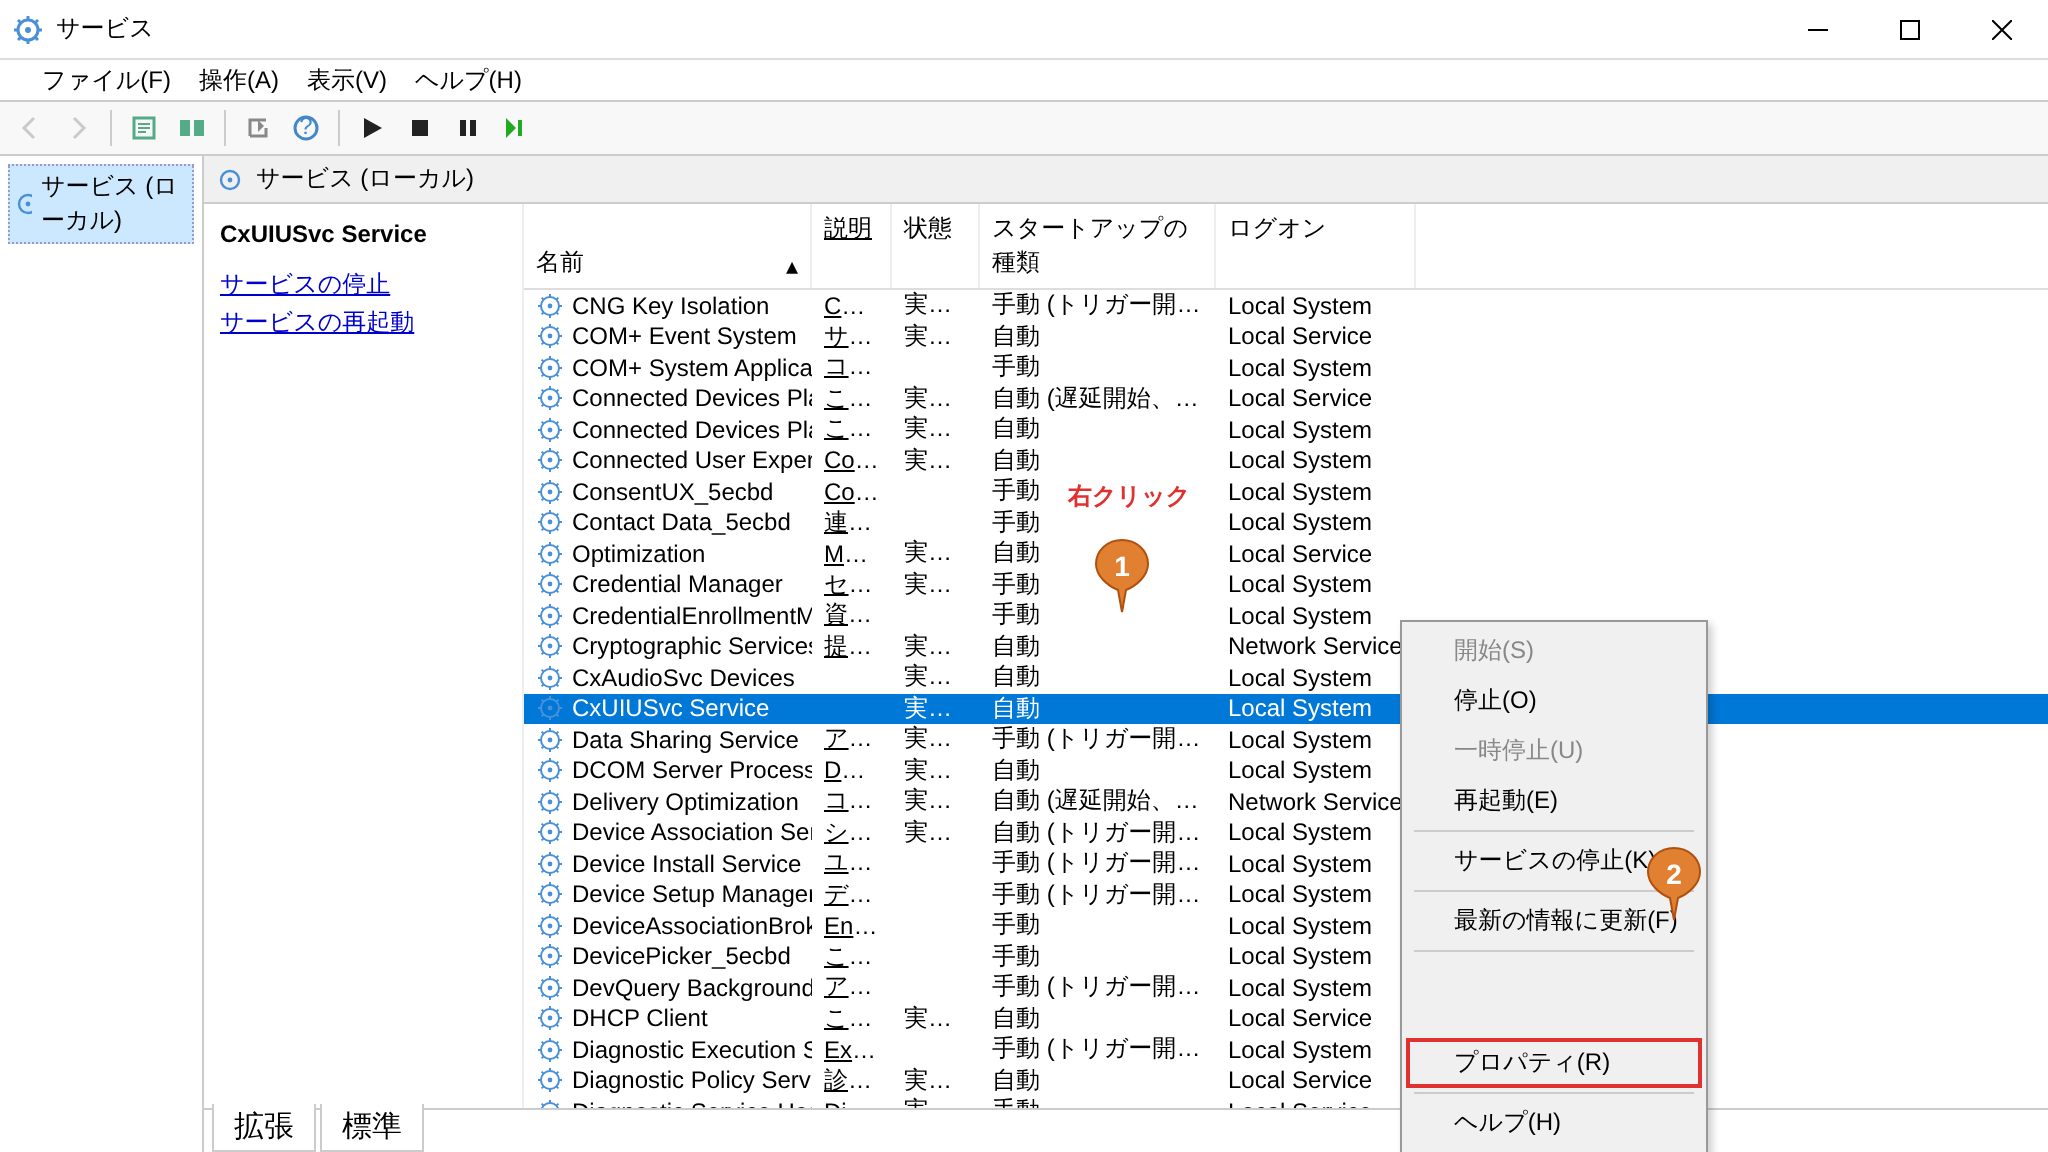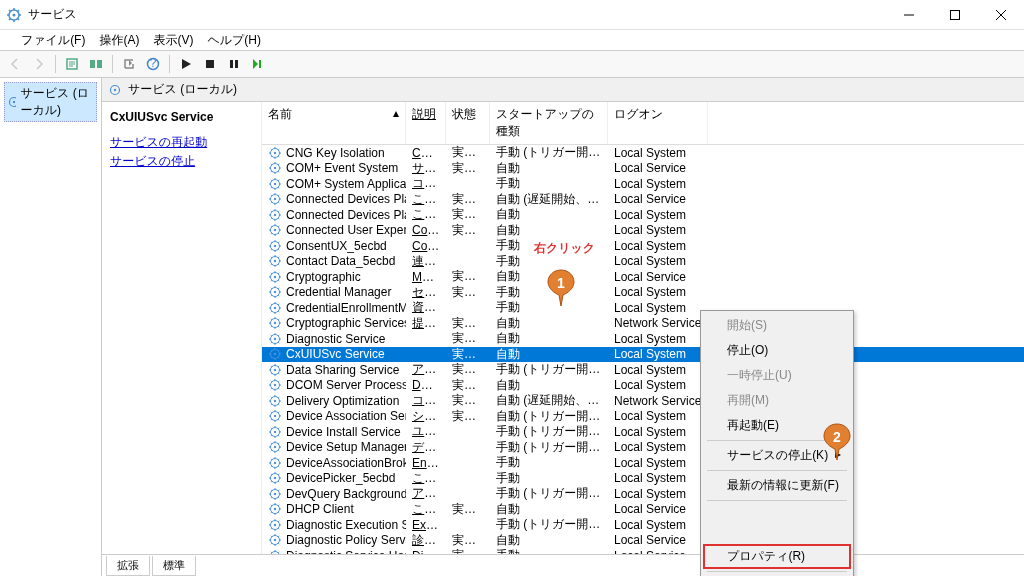--- a/index.html
+++ b/index.html
@@ -26,34 +26,34 @@
 .right-pane { flex: 1; display: flex; flex-direction: column; }
 .pane-header { height: 24px; background: #f0f0f0; display: flex; align-items: center; padding: 0 6px; gap: 6px; border-bottom: 1px solid #ccc; }
 .pane-body { flex: 1; display: flex; overflow: hidden; }
 .detail-pane { width: 160px; padding: 8px; border-right: 1px solid #eee; }
 .detail-title { font-weight: bold; margin-bottom: 10px; }
 .detail-link { color: #0000cc; text-decoration: underline; display: block; margin-bottom: 2px; cursor: pointer; }
 
 .list-pane { flex: 1; overflow: auto; position: relative; }
 .list-header { display: flex; background: #fff; border-bottom: 1px solid #ddd; position: sticky; top: 0; }
 .list-header > div { padding: 4px 6px; border-right: 1px solid #eee; }
-.col-name { width: 144px; display: flex; align-items: flex-start; gap: 20px; }
+.col-name { width: 144px; display: flex; align-items: flex-end; gap: 20px; }
 .col-desc { width: 40px; text-decoration: underline; }
 .col-status { width: 44px; }
 .col-startup { width: 118px; }
 .col-logon { width: 100px; }
 
 .list-row { display: flex; align-items: center; height: 15.5px; }
 .list-row > div { padding: 0 6px; white-space: nowrap; overflow: hidden; text-overflow: ellipsis; }
 .list-row .col-name { display: flex; align-items: center; gap: 4px; }
 .list-row.selected { background: #0078d7; color: #fff; }
 .gear-icon { width: 14px; height: 14px; flex-shrink: 0; }
 
 .tabs { height: 22px; border-top: 1px solid #ccc; display: flex; align-items: flex-end; padding-left: 4px; gap: 2px; }
-.tab { border: 1px solid #ccc; border-top: none; padding: 2px 10px; background: #fff; font-size: 11px; }
+.tab { border: 1px solid #ccc; border-top: none; padding: 2px 10px; background: #fff; font-size: 15px; }
 .tab.active { font-weight: normal; }
 
 .context-menu { position: absolute; left: 700px; top: 310px; width: 154px; background: #f0f0f0; border: 1px solid #999; box-shadow: 2px 2px 4px rgba(0,0,0,0.2); padding: 2px; }
 .ctx-item { padding: 4px 10px 4px 24px; }
 .ctx-item.disabled { color: #888; }
 .ctx-sep { height: 1px; background: #ccc; margin: 2px 4px; }
 .ctx-item.highlight { border: 2.5px solid #e03030; padding: 2px 8px 2px 22px; margin-top: 43px; }
 
 .annotation-text { position: absolute; left: 534px; top: 240px; color: #e03030; font-weight: bold; font-size: 12px; }
 .callout { position: absolute; width: 30px; height: 40px; }
@@ -178,22 +178,22 @@
       <svg width="14" height="14">
           <circle cx="7" cy="7" r="4.5" fill="none" stroke="#4a90d9" stroke-width="1.2"></circle>
           <circle cx="7" cy="7" r="1.2" fill="#4a90d9"></circle>
         </svg>
       <span>サービス (ローカル)</span>
     </div>
 
     <div class="pane-body">
       <div class="detail-pane">
         <div class="detail-title">CxUIUSvc Service</div>
+        <a class="detail-link">サービスの停止</a>
         <a class="detail-link">サービスの再起動</a>
-        <a class="detail-link">サービスの停止</a>
       </div>
 
       <div class="list-pane">
         <div class="list-header">
           <div class="col-name">
               <span>名前</span>
               <span style="margin-left:auto">▴</span>
             </div>
           <div class="col-desc">説明</div>
           <div class="col-status">状態</div>
@@ -313,21 +313,21 @@
               <div class="col-startup">手動</div>
               <div class="col-logon">Local System</div>
             </div>
             <div class="list-row">
               <div class="col-name">
                 <svg class="gear-icon" viewBox="0 0 14 14">
                   <circle cx="7" cy="7" r="4.5" fill="none" stroke="#4a90d9" stroke-width="1"></circle>
                   <circle cx="7" cy="7" r="1.2" fill="#4a90d9"></circle>
                   <path d="M7 1v1.5M7 11.5V13M1 7h1.5M11.5 7H13M2.8 2.8l1 1M10.2 10.2l1 1M11.2 2.8l-1 1M3.8 10.2l-1 1" stroke="#4a90d9" stroke-width="1"></path>
                 </svg>
-                <span>Cryptographic</span>
+                <span>Optimization</span>
               </div>
               <div class="col-desc">Man...</div>
               <div class="col-status">実行中</div>
               <div class="col-startup">自動</div>
               <div class="col-logon">Local Service</div>
             </div>
             <div class="list-row">
               <div class="col-name">
                 <svg class="gear-icon" viewBox="0 0 14 14">
                   <circle cx="7" cy="7" r="4.5" fill="none" stroke="#4a90d9" stroke-width="1"></circle>
@@ -369,21 +369,21 @@
               <div class="col-startup">自動</div>
               <div class="col-logon">Network Service</div>
             </div>
             <div class="list-row">
               <div class="col-name">
                 <svg class="gear-icon" viewBox="0 0 14 14">
                   <circle cx="7" cy="7" r="4.5" fill="none" stroke="#4a90d9" stroke-width="1"></circle>
                   <circle cx="7" cy="7" r="1.2" fill="#4a90d9"></circle>
                   <path d="M7 1v1.5M7 11.5V13M1 7h1.5M11.5 7H13M2.8 2.8l1 1M10.2 10.2l1 1M11.2 2.8l-1 1M3.8 10.2l-1 1" stroke="#4a90d9" stroke-width="1"></path>
                 </svg>
-                <span>Diagnostic Service</span>
+                <span>CxAudioSvc Devices</span>
               </div>
               <div class="col-desc"></div>
               <div class="col-status">実行中</div>
               <div class="col-startup">自動</div>
               <div class="col-logon">Local System</div>
             </div>
             <div class="list-row selected">
               <div class="col-name">
                 <svg class="gear-icon" viewBox="0 0 14 14">
                   <circle cx="7" cy="7" r="4.5" fill="none" stroke="#4a90d9" stroke-width="1"></circle>
@@ -587,21 +587,20 @@
       <div class="tab active">拡張</div>
       <div class="tab">標準</div>
     </div>
   </div>
 </div>
 
 <div class="context-menu">
   <div class="ctx-item disabled">開始(S)</div>
   <div class="ctx-item">停止(O)</div>
   <div class="ctx-item disabled">一時停止(U)</div>
-  <div class="ctx-item disabled">再開(M)</div>
   <div class="ctx-item">再起動(E)</div>
   <div class="ctx-sep"></div>
   <div class="ctx-item"><span>サービスの停止(K)</span><span style="float:right">▸</span></div>
   <div class="ctx-sep"></div>
   <div class="ctx-item">最新の情報に更新(F)</div>
   <div class="ctx-sep"></div>
   <div class="ctx-item highlight">プロパティ(R)</div>
   <div class="ctx-sep"></div>
   <div class="ctx-item">ヘルプ(H)</div>
 </div>

